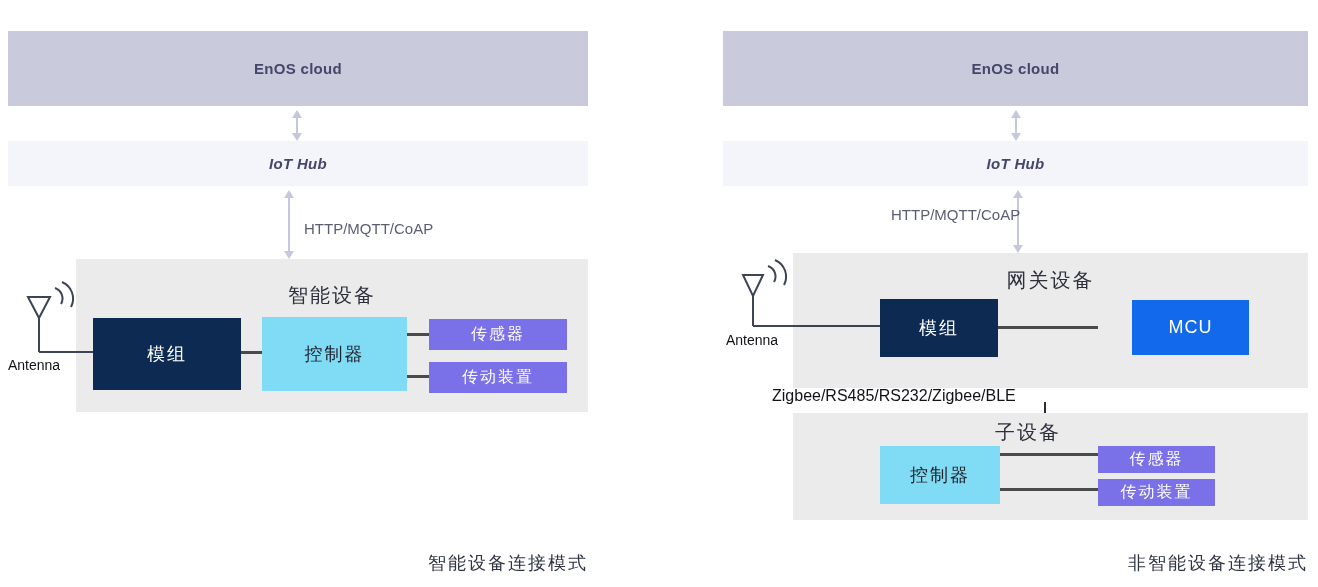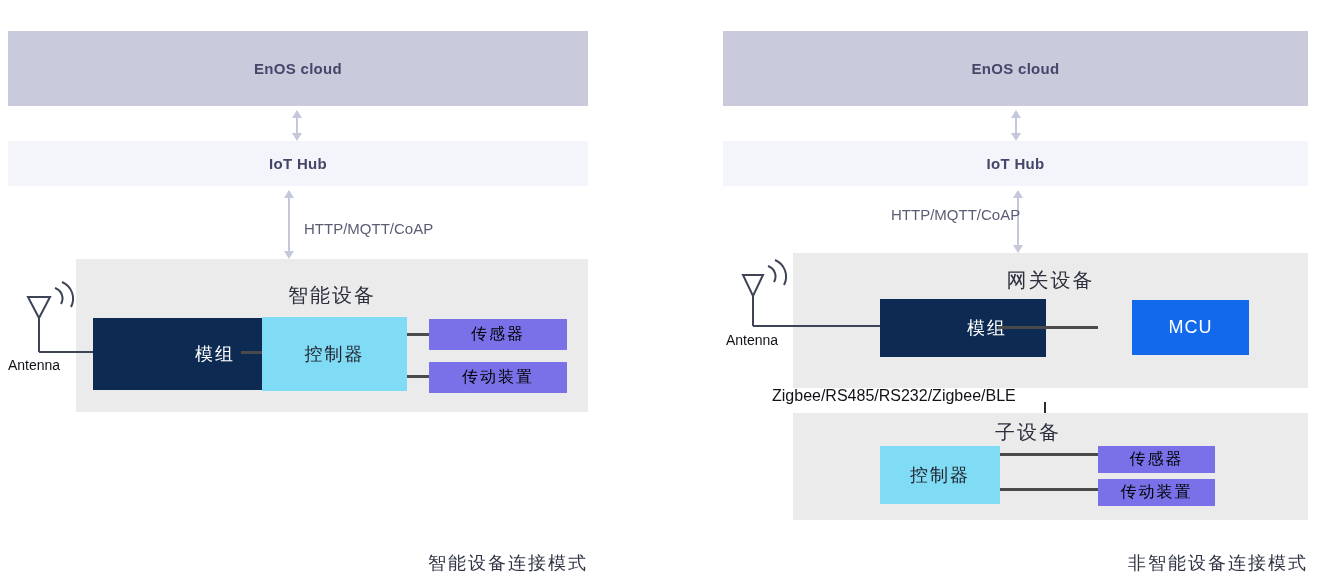--- a/index.html
+++ b/index.html
@@ -10,21 +10,21 @@
     --antenna:#3d4456; --plain-text:#111318; --caption-text:#2e3442;
   }
   html,body{margin:0;padding:0;background:#fff;}
   .canvas{
     position:relative; width:1318px; height:587px; background:#fff;
     font-family:"Liberation Sans","DejaVu Sans",sans-serif; overflow:hidden;
   }
   .band{position:absolute; display:flex; align-items:center; justify-content:center;
     font-size:15px; font-weight:bold; color:var(--head-text); letter-spacing:.3px;}
   .enos{background:var(--enos-bg);}
-  .hub{background:var(--hub-bg);}
+  .hub{background:var(--hub-bg);font-style:italic;}
 
   .enos.l{left:8px; top:31px; width:580px; height:75px;}
   .hub.l {left:8px; top:141px; width:580px; height:45px;}
   .enos.r{left:723px; top:31px; width:585px; height:75px;}
   .hub.r {left:723px; top:141px; width:585px; height:45px;}
 
   .varrow{position:absolute; width:14px;}
   .varrow .shaft{position:absolute; left:50%; top:5px; bottom:5px; width:2px;
     margin-left:-1px; background:var(--arrow);}
   .varrow::before{content:""; position:absolute; top:0; left:50%; margin-left:-5px;
@@ -48,23 +48,23 @@
   .panel.sub{left:793px; top:413px; width:515px; height:107px;}
 
   .panel-label{position:absolute; font-size:20px; letter-spacing:2px;
     color:var(--panel-text); text-align:center; white-space:nowrap;}
   .pl-smart{left:76px; top:282px; width:512px;}
   .pl-gw{left:793px; top:267px; width:515px;}
   .pl-sub{left:793px; top:419px; width:470px;}
 
   .node{position:absolute; display:flex; align-items:center; justify-content:center;
     font-size:18px; letter-spacing:2px; white-space:nowrap;}
-  .navy{background:var(--module-bg); color:#fff;padding-left:48px;}
+  .navy{background:var(--module-bg); color:#fff;}
   .sky{background:var(--controller-bg); color:#20222c;}
-  .purple{background:var(--purple-bg); color:#000000; font-size:16px;}
+  .purple{background:var(--purple-bg); color:#ffffff; font-size:16px;}
   .blue{background:var(--mcu-bg); color:#fff; letter-spacing:1px;}
 
   .mod-l {left:93px;  top:318px; width:148px; height:72px;}
   .ctl-l {left:262px; top:317px; width:145px; height:74px;}
   .sen-l {left:429px; top:319px; width:138px; height:31px;}
   .act-l {left:429px; top:362px; width:138px; height:31px;}
 
   .mod-r {left:880px;  top:299px; width:118px; height:58px;}
   .mcu-r {left:1132px; top:300px; width:117px; height:55px;}
   .ctl-r {left:880px;  top:446px; width:120px; height:58px;}

